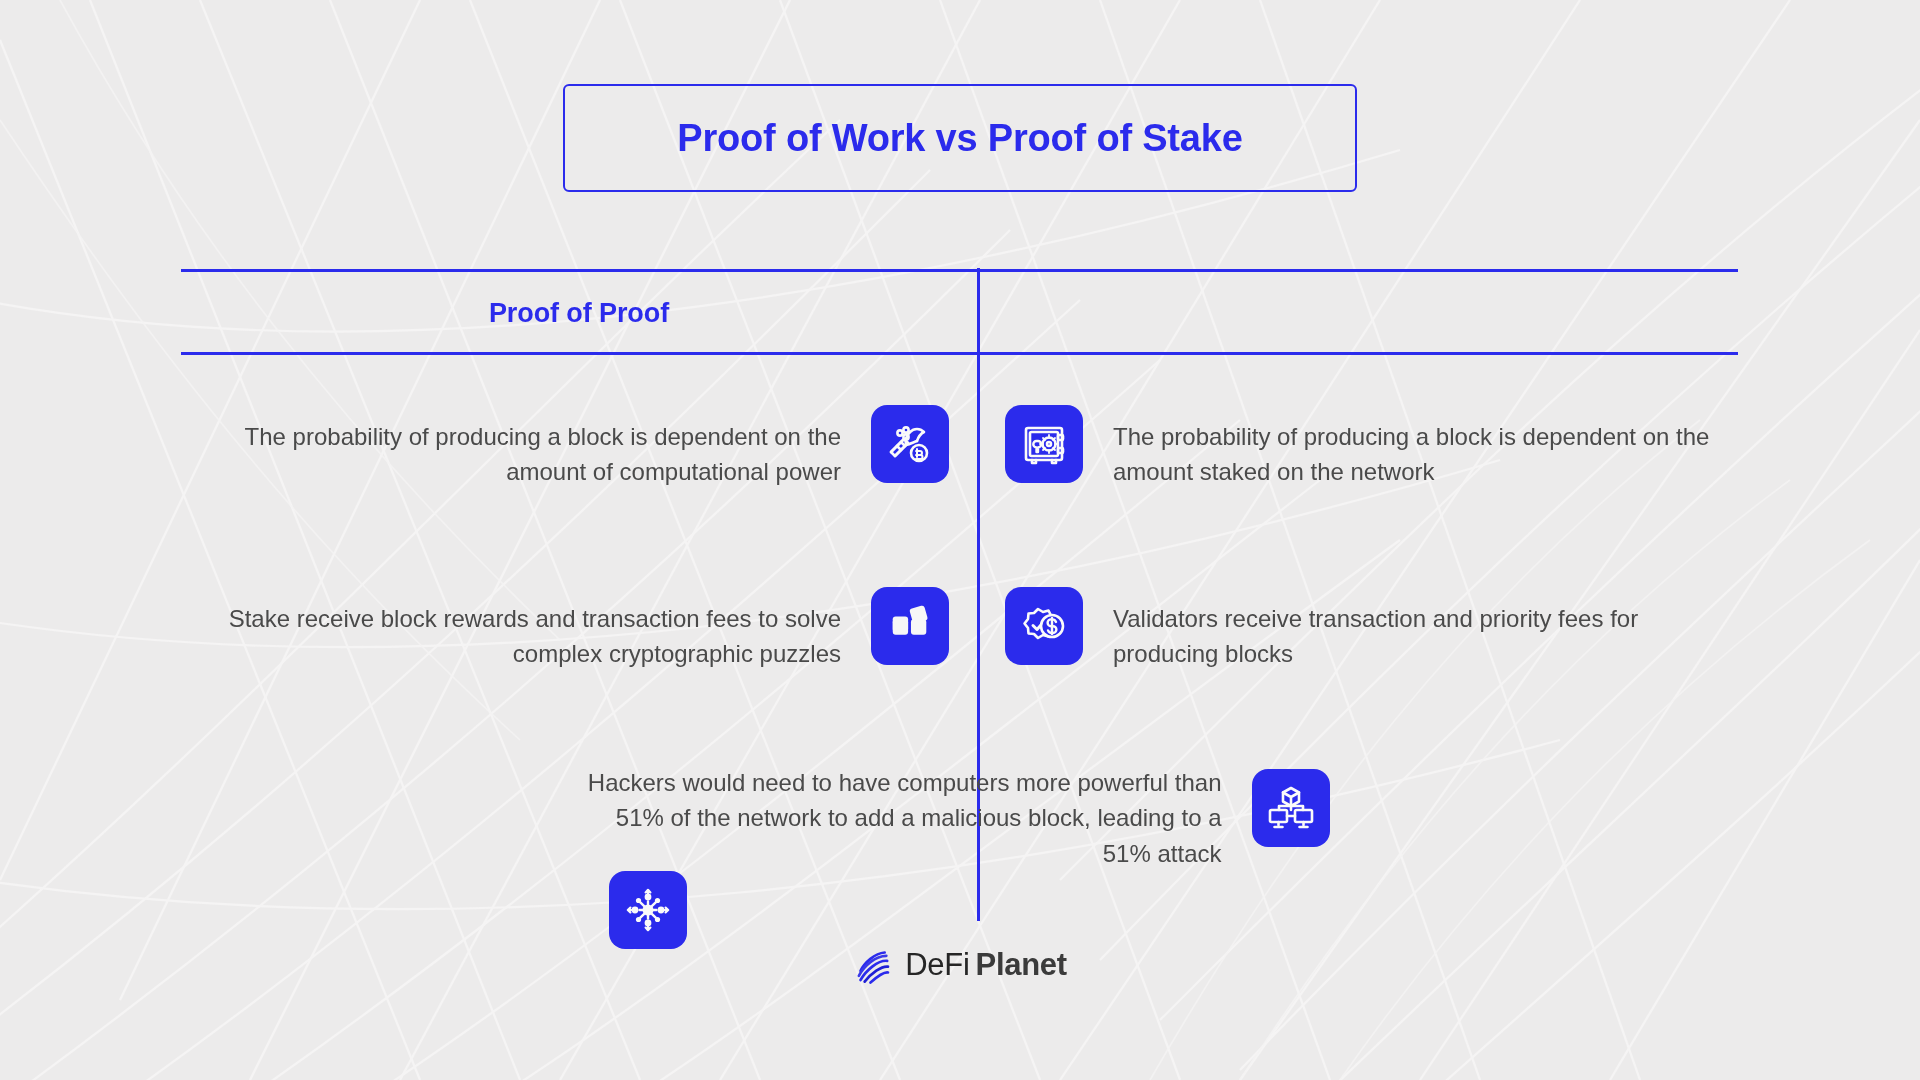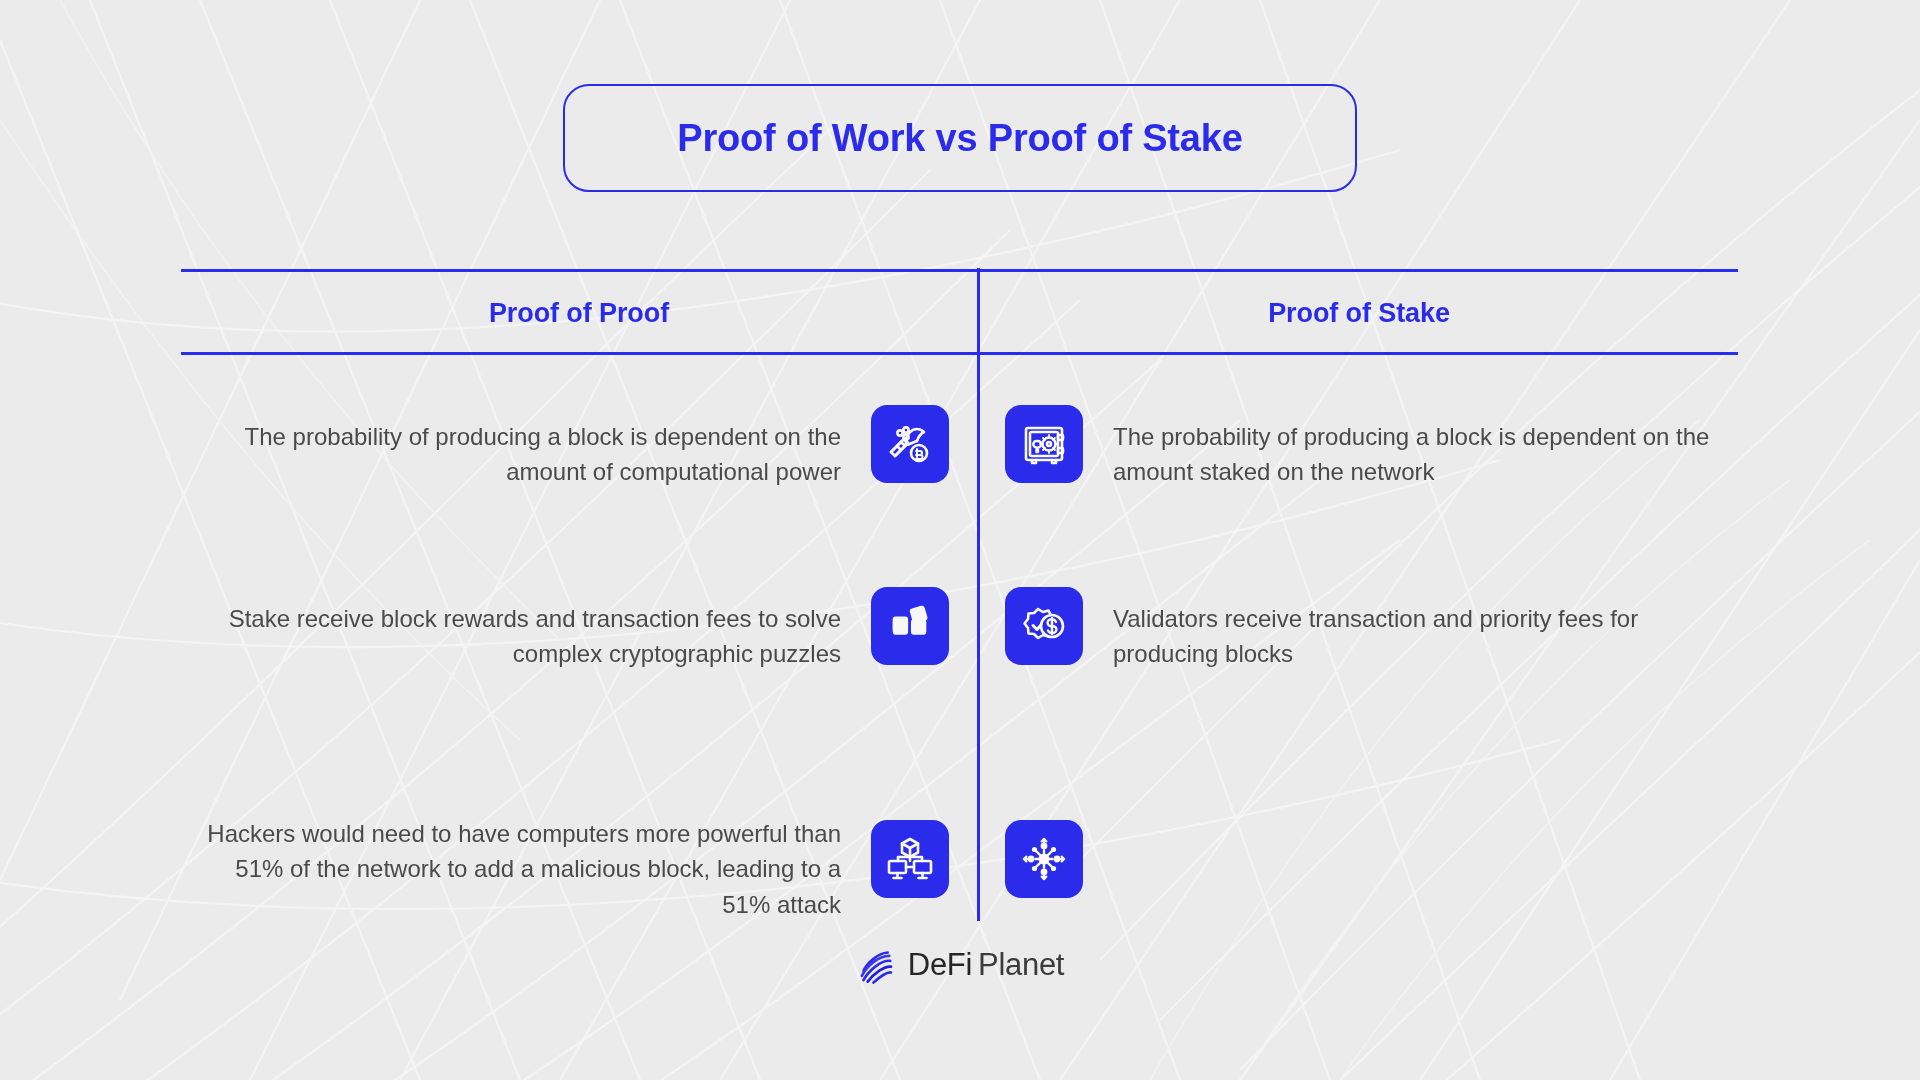--- a/index.html
+++ b/index.html
@@ -20,21 +20,21 @@
     position:absolute; inset:0;
     width:1920px; height:1080px;
     pointer-events:none;
   }
   
   #title-box {
     position:absolute;
     left:563px; top:84px;
     width:794px; height:108px;
     border:2px solid #2b2bec;
-    border-radius:26px;
+    border-radius:6px;
     display:flex; align-items:center; justify-content:center;
   }
   #title-text {
     color:#2b2bec;
     font-size:38px;
     font-weight:bold;
     letter-spacing:-0.2px;
     white-space:nowrap;
   }
   
@@ -66,21 +66,21 @@
 
   
   .row {
     position:absolute;
     left:181px; width:1557px;
     display:flex;
     align-items:center;
   }
   #row-0 { top:382px; height:124px; }
   #row-1 { top:564px; height:124px; }
-  #row-2 { top:789px; height:140px; }
+  #row-2 { top:745px; height:140px;flex-direction:column; }
 
   .cell-left {
     width:796px;
     display:flex;
     align-items:center;
     justify-content:flex-end;
     padding-right:28px;
   }
   .cell-right {
     width:758px;
@@ -118,21 +118,21 @@
     display:flex; align-items:center; justify-content:center;
     gap:12px;
   }
   #logo-mark { width:40px; height:40px; }
   #logo-wordmark {
     font-size:31px;
     letter-spacing:-0.3px;
     white-space:nowrap;
   }
   #logo-defi   { color:#262626; font-weight:normal; }
-  #logo-planet { color:#3b3b3b; font-weight:400; margin-left:6px; }
+  #logo-planet { color:#3b3b3b; font-weight:700; margin-left:6px; }
 </style>
 </head>
 <body>
 
 <div id="stage">
 
   <svg id="bg-texture" viewBox="0 0 1920 1080" preserveAspectRatio="none">
     <rect width="1920" height="1080" fill="#ecebeb"></rect>
     <g stroke="#f6f5f5" stroke-width="2.2" fill="none" opacity="0.95">
       <path d="M-60 980 C 260 700, 520 420, 840 120"></path>
@@ -185,21 +185,20 @@
 
   <div id="title-box">
     <span id="title-text">Proof of Work vs Proof of Stake</span>
   </div>
 
   <div class="hrule" id="rule-top"></div>
   <div class="hrule" id="rule-below"></div>
   <div id="vrule"></div>
 
   <div class="col-header" id="header-pow">Proof of Proof</div>
-  <div class="col-header" id="header-pos">Proof of Stake</div>
 
   <div class="row" id="row-0">
     <div class="cell-left">
       <div class="left-group">
         <div class="desc right-align">The probability of producing a block is dependent on the amount of computational power</div>
         <div class="icon-tile" style="margin-left:30px;">
           <svg width="48" height="48" viewBox="0 0 48 48" fill="none" stroke="#fafafa" stroke-width="2.6" stroke-linecap="round" stroke-linejoin="round">
             <path d="M24 12 C 28 8, 34 8, 38 12 C 34 14, 32 18, 31 21"></path>
             <path d="M24 12 C 20 16, 19 21, 20 25 C 24 24, 28 22, 31 21"></path>
             <path d="M22 23 L 9 36"></path>

